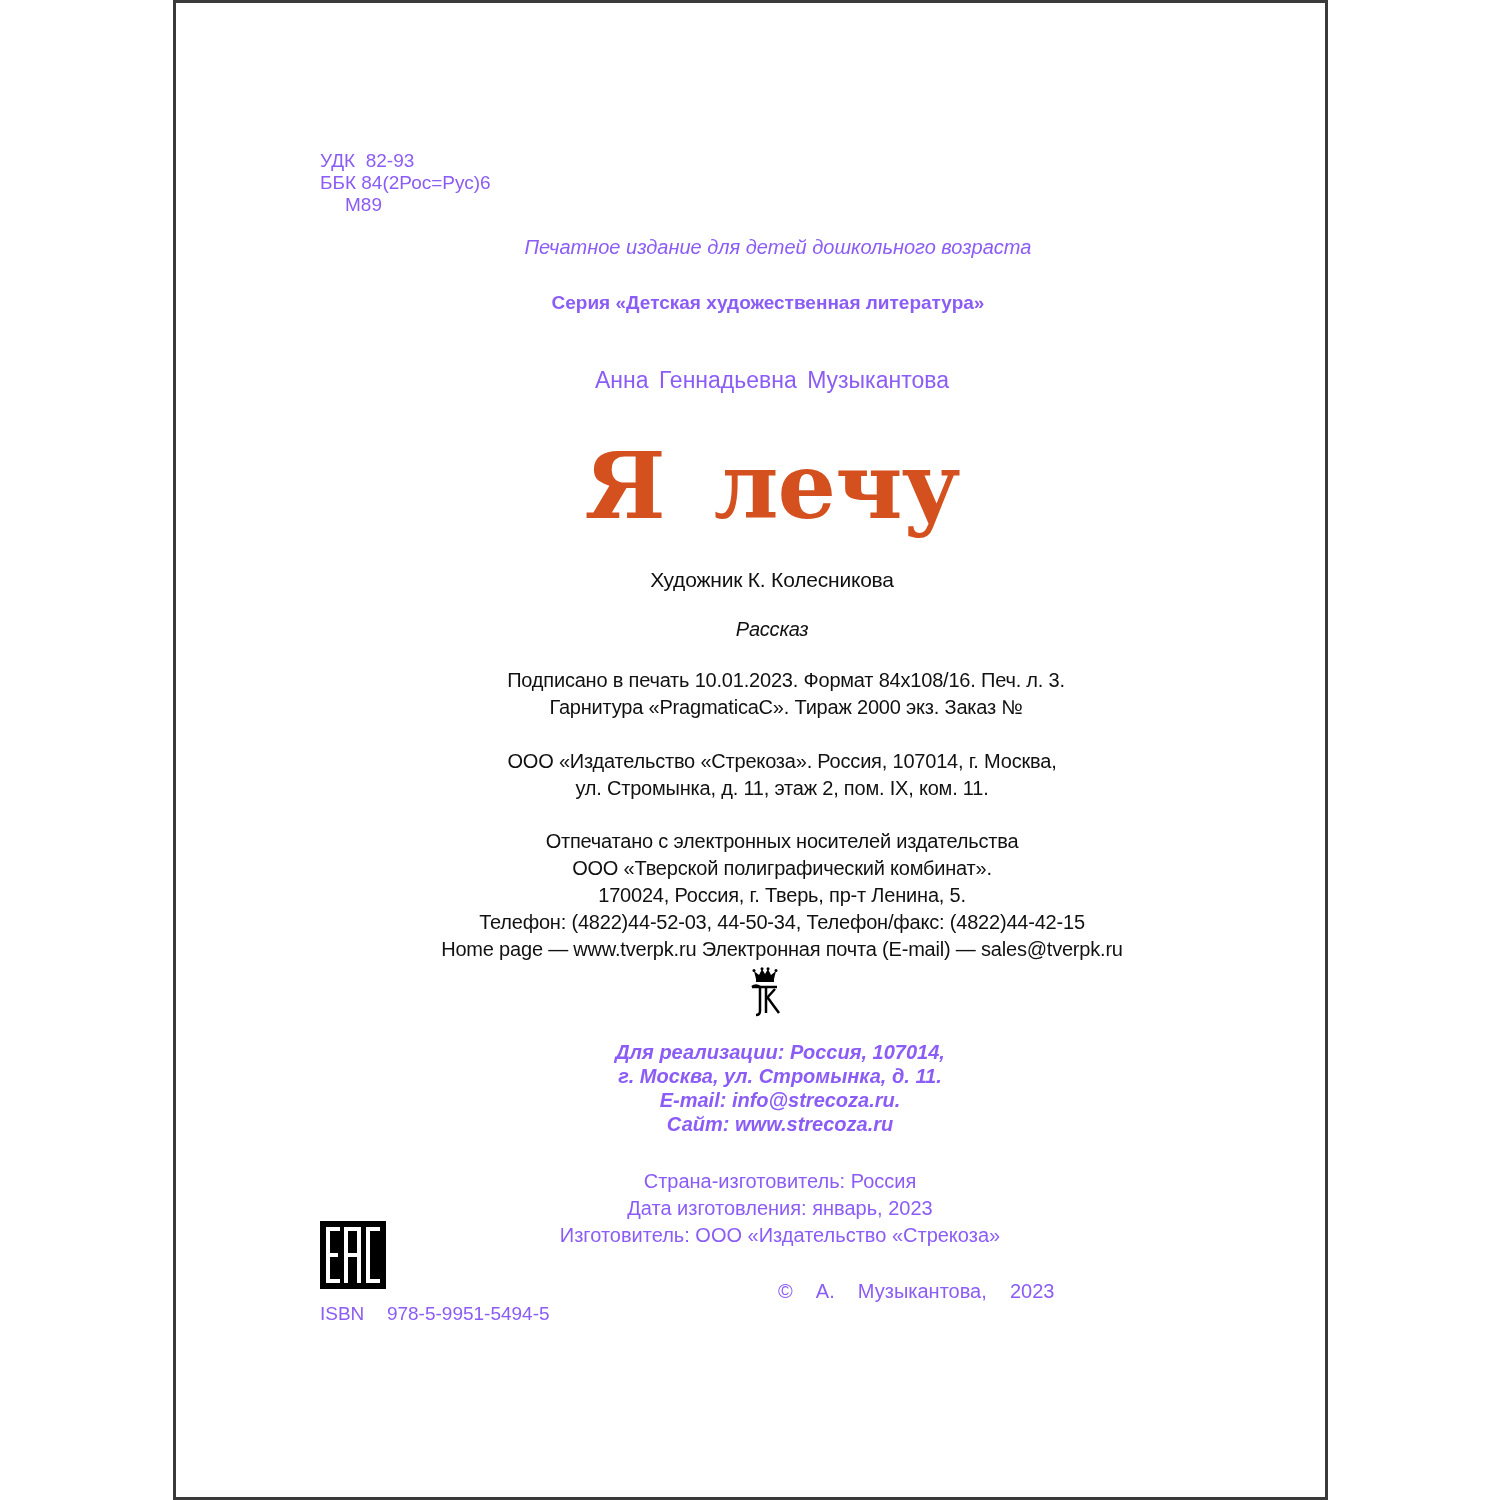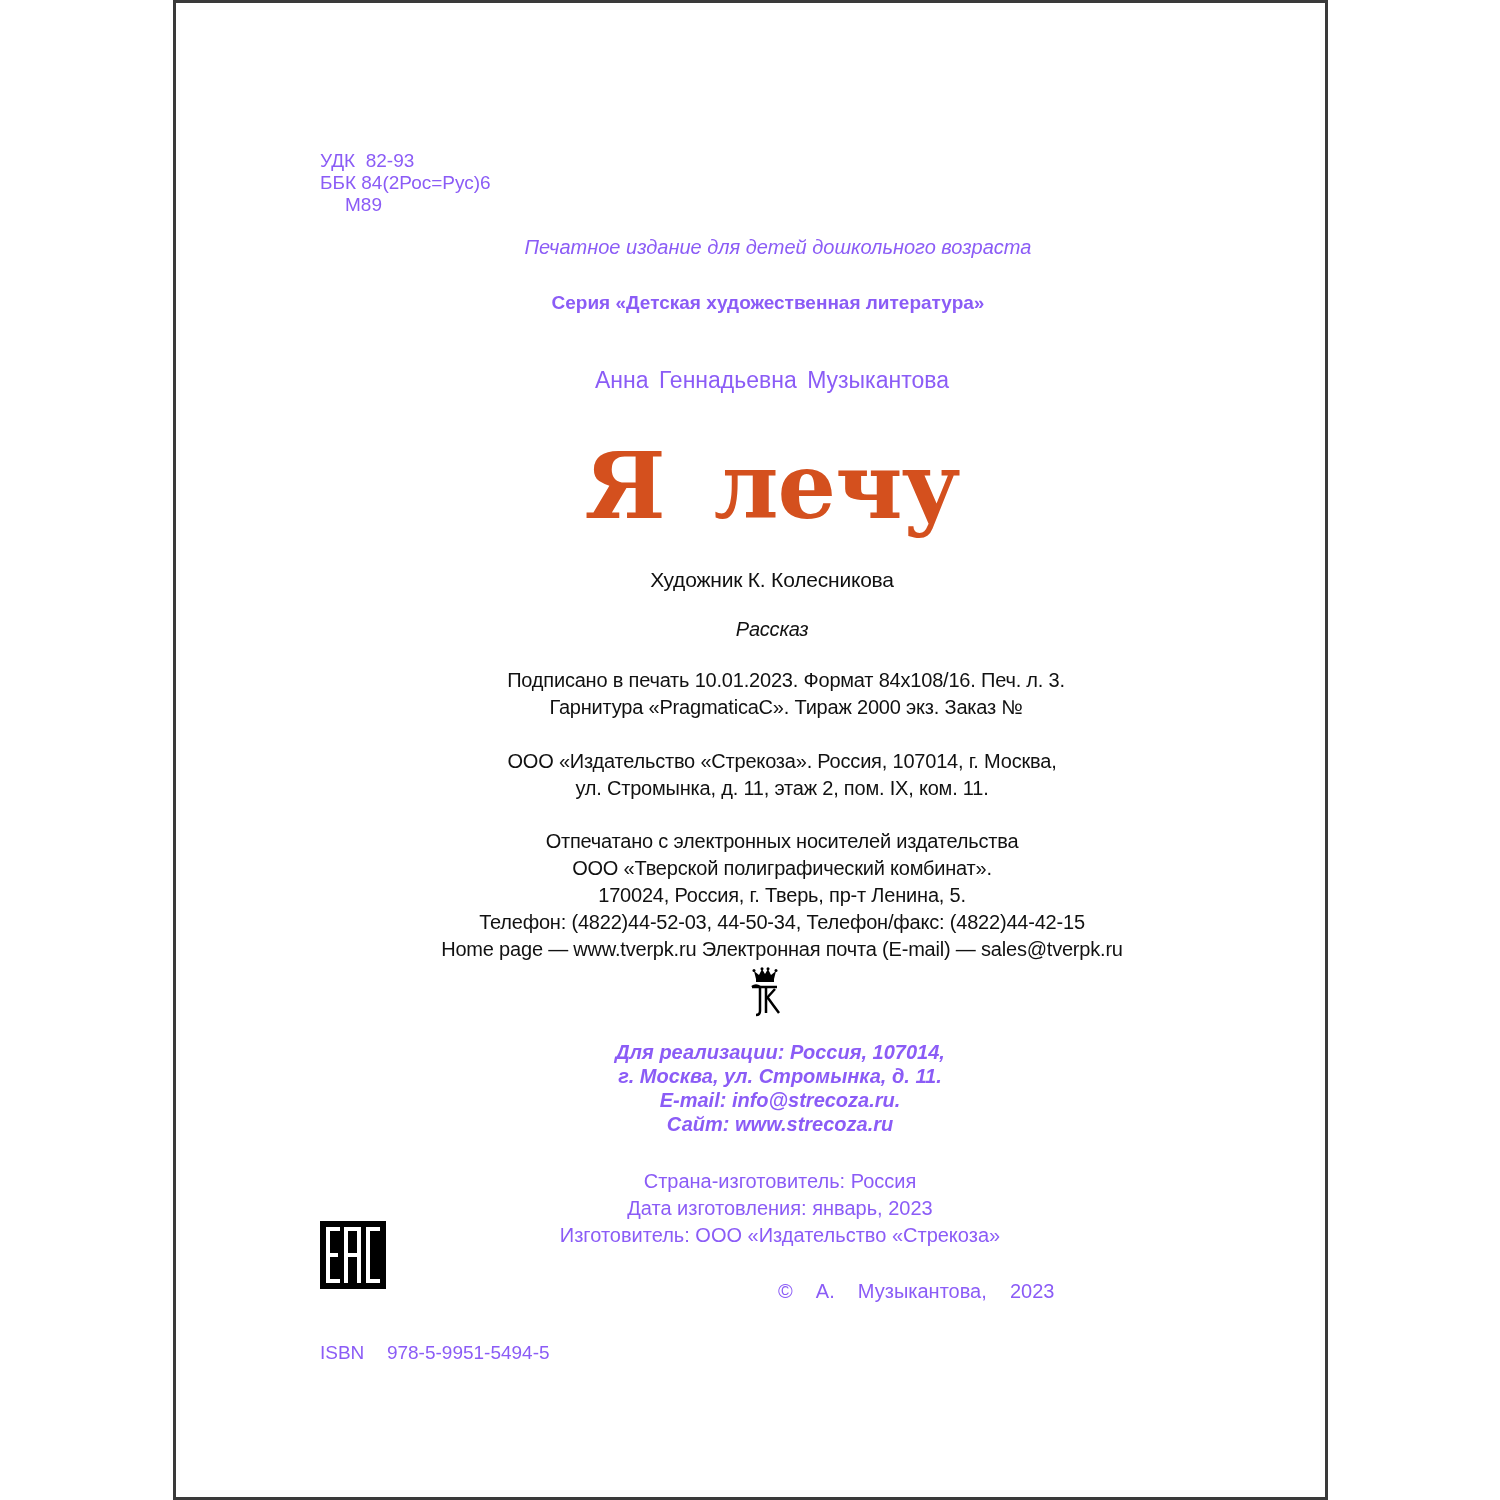--- a/index.html
+++ b/index.html
@@ -29,21 +29,21 @@
     .artist { top: 568px; font-size: 21px; padding-left: 22px; }
     .genre { top: 618px; font-size: 20px; font-style: italic; padding-left: 22px; }
     .block { font-size: 20px; line-height: 27px; }
     .printinfo { top: 667px; padding-left: 36px; }
     .publisher { top: 748px; padding-left: 32px; }
     .printer { top: 828px; padding-left: 32px; }
     .logo { position: absolute; left: 747px; top: 967px; width: 36px; height: 52px; }
     .sales { top: 1040px; font-size: 20px; line-height: 24px; font-weight: bold; font-style: italic; padding-left: 30px; }
     .maker { top: 1168px; font-size: 20px; line-height: 27px; padding-left: 30px; }
     .eac { position: absolute; left: 320px; top: 1221px; width: 66px; height: 68px; background: #000; }
-    .isbn { left: 320px; top: 1342px; font-size: 19px; word-spacing: 6px; }
+    .isbn { left: 320px; top: 1303px; font-size: 19px; word-spacing: 6px; }
     .copy { left: 766px; top: 1279px; font-size: 20px; line-height: 25px; word-spacing: 6px; margin-left: 12px; }
   </style>
 </head>
 <body>
 
 <div class="frame"></div>
 
 <div class="abs sans udk">
   <div style="white-space:pre">УДК  82-93</div>
   <div>ББК  84(2Рос=Рус)6</div>

